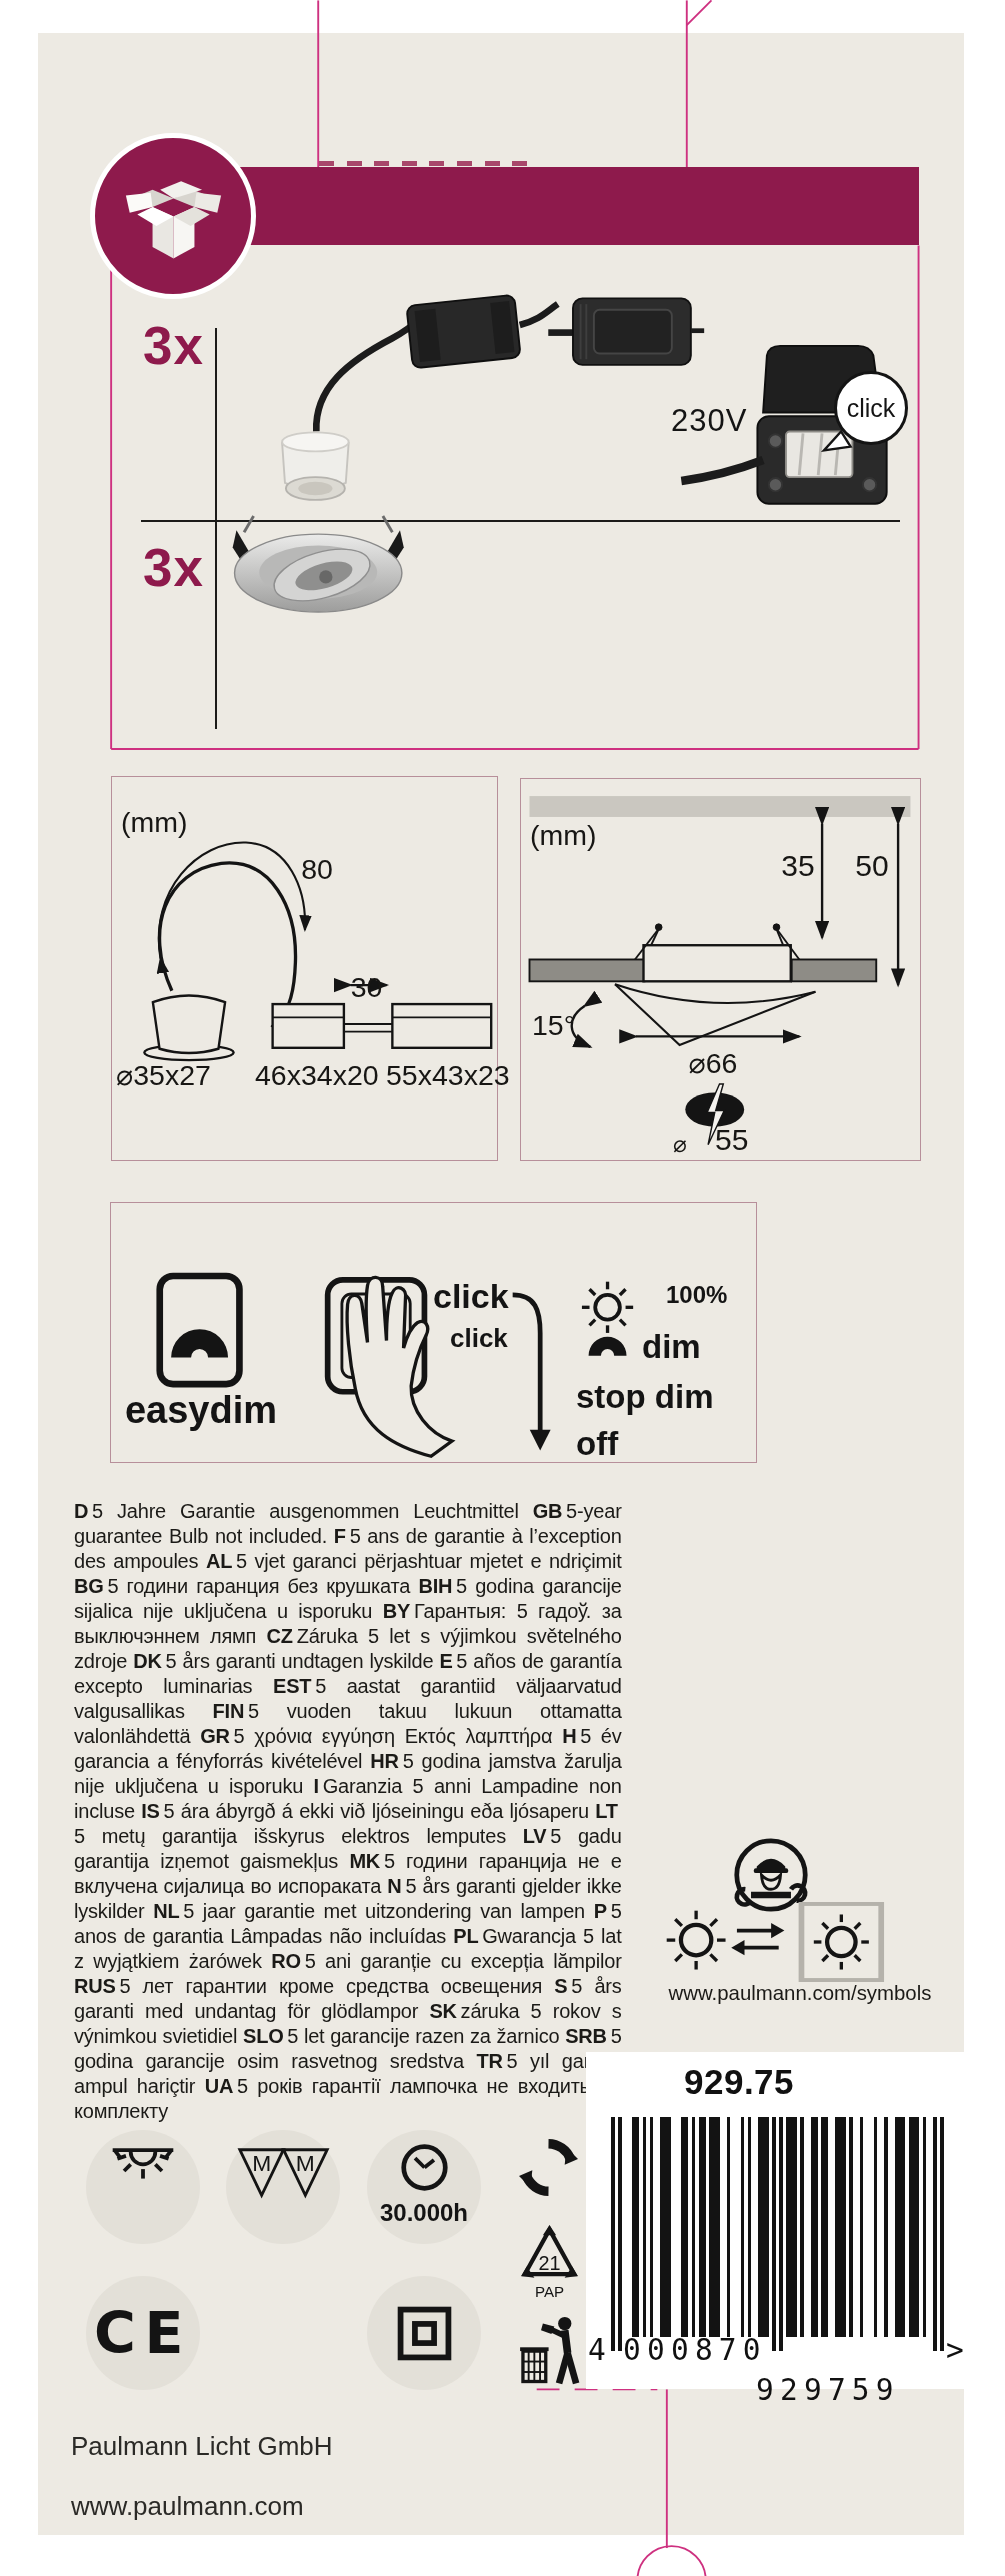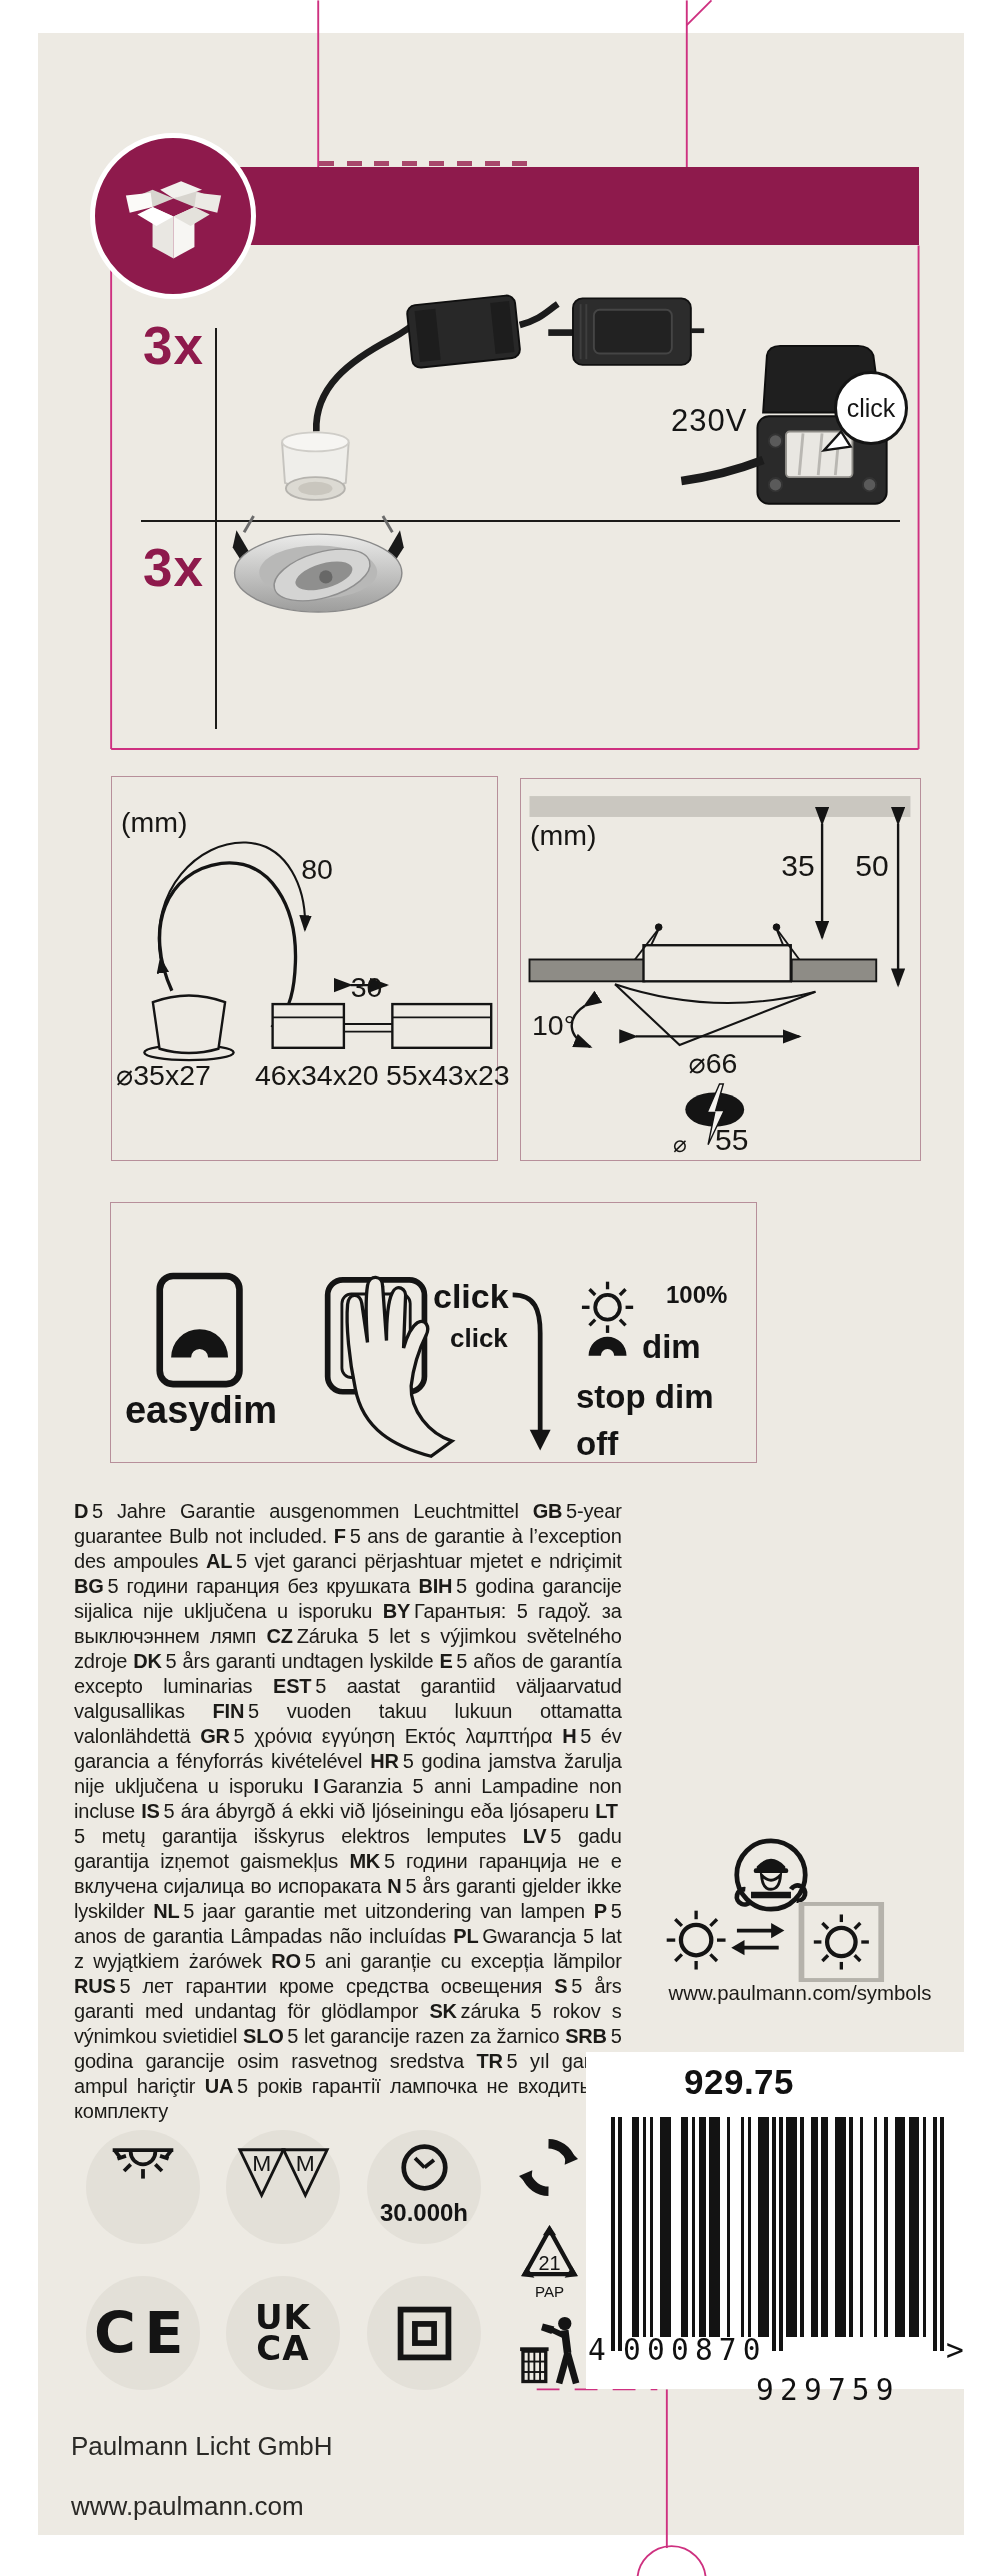--- a/index.html
+++ b/index.html
@@ -195,21 +195,21 @@
       <path d="M100,217 Q205,252 311,225" stroke-width="2.2"></path>
       <path d="M68,240 C50,252 48,272 74,283" stroke-width="2.5" marker-start="url(#ah2)" marker-end="url(#ah2)"></path>
       <line x1="122" y1="272" x2="294" y2="272" stroke-width="2.5" marker-start="url(#ah2)" marker-end="url(#ah2)"></line>
     </g>
     <ellipse cx="205" cy="349" rx="31" ry="18" fill="#141414"></ellipse>
     <polygon points="210,322 197,352 205,352 198,386 215,350 206,350 214,322" fill="#f4f2ee" stroke="#141414" stroke-width="1.5"></polygon>
   </svg>
   <div class="abs dimtext" style="left:530px;top:819px;">(mm)</div>
   <div class="abs dimtext ctr" style="left:777px;top:849px;width:42px;font-size:30px;">35</div>
   <div class="abs dimtext ctr" style="left:851px;top:849px;width:42px;font-size:30px;">50</div>
-  <div class="abs dimtext" style="left:532px;top:1009px;">10°</div>
+  <div class="abs dimtext" style="left:532px;top:1009px;">15°</div>
   <div class="abs dimtext ctr" style="left:670px;top:1047px;width:86px;">⌀66</div>
   <div class="abs dimtext" style="left:673px;top:1131px;font-size:23px;">⌀</div>
   <div class="abs dimtext" style="left:715px;top:1123px;font-size:30px;">55</div>
 
   <div class="abs dimbox" style="left:110px;top:1202px;width:645px;height:259px;"></div>
   <svg class="abs" style="left:110px;top:1202px;" width="645" height="259" viewBox="0 0 679 273">
     <g>
       <rect x="52" y="78" width="84" height="114" rx="14" fill="none" stroke="#141414" stroke-width="7"></rect>
       <path d="M64,164 A30,30 0 0 1 124,164 L103,164 A9,9 0 0 0 85,164 Z" fill="#141414"></path>
     </g>
@@ -425,26 +425,20 @@
     <svg width="51" height="51" viewBox="0 0 54 54" style="margin-top:-5.7px;">
       <circle cx="27" cy="27" r="22" fill="none" stroke="#141414" stroke-width="5"></circle>
       <line x1="27" y1="27" x2="17" y2="17" stroke="#141414" stroke-width="4"></line>
       <line x1="27" y1="27" x2="37" y2="19" stroke="#141414" stroke-width="4"></line>
     </svg>
     <div class="hours" style="margin-top:5.7px;">30.000h</div>
   </div>
   <div class="abs badge-circle" style="left:86px;top:2276px;">
     <div class="cemark">CE</div>
   </div>
-  <div class="abs badge-circle" style="left:226px;top:2276px;">
-    <div class="ukca">
-      <div>UK</div>
-      <div>CA</div>
-    </div>
-  </div>
   <div class="abs badge-circle" style="left:367px;top:2276px;">
     <svg width="67" height="67" viewBox="0 0 70 70">
       <rect x="10" y="10" width="50" height="50" fill="none" stroke="#141414" stroke-width="6"></rect>
       <rect x="25" y="25" width="20" height="20" fill="none" stroke="#141414" stroke-width="6"></rect>
     </svg>
   </div>
 
   <svg class="abs" style="left:519px;top:2138px;" width="59" height="59" viewBox="0 0 62 62">
     <path d="M31,6 A25,25 0 0 1 54,22" fill="none" stroke="#141414" stroke-width="10"></path>
     <polygon points="48,28 62,22 50,10" fill="#141414"></polygon>

